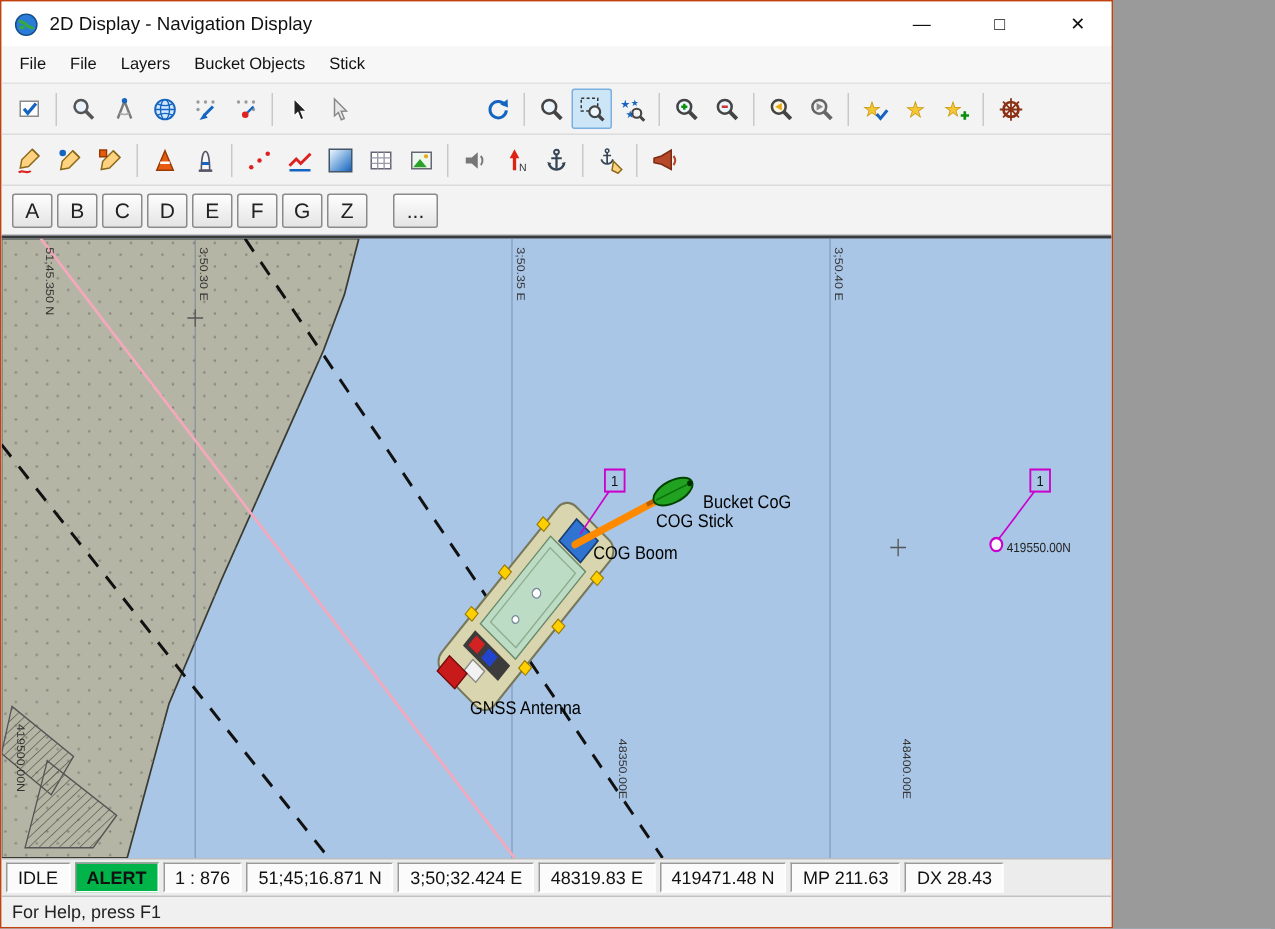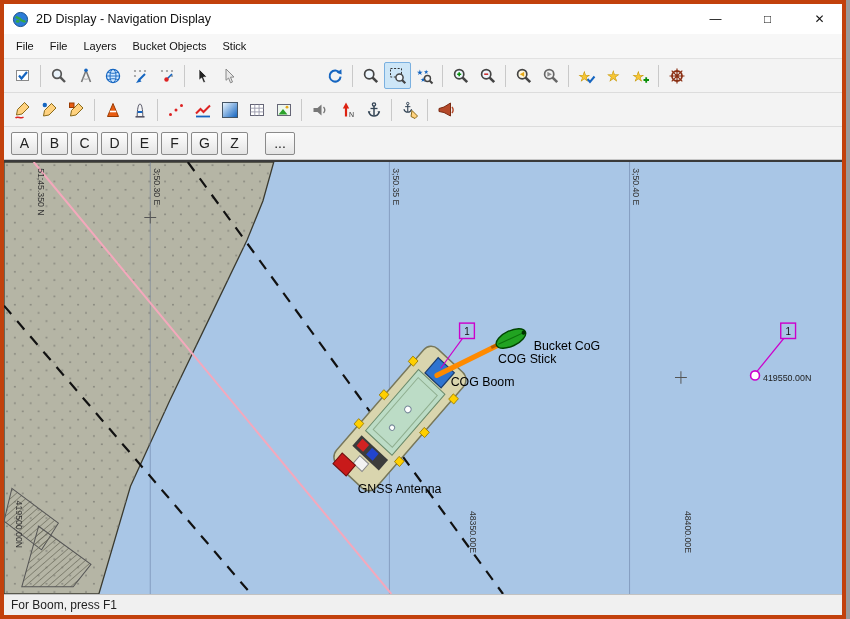--- a/index.html
+++ b/index.html
@@ -1,16 +1,16 @@
 <!DOCTYPE html>
 <html><head>
 <meta charset="utf-8">
 <style>
   html,body{margin:0;padding:0;background:#9a9a9a;font-family:"Liberation Sans",sans-serif;}
-  .window{width:846px;height:619px;box-sizing:border-box;border:4px solid #c2410c;background:#f0f0f0;display:flex;flex-direction:column;overflow:hidden;}
+  .window{width:742px;height:619px;box-sizing:border-box;border:1px solid #c2410c;background:#f0f0f0;display:flex;flex-direction:column;overflow:hidden;}
   
   .titlebar{flex:0 0 30px;background:#fff;display:flex;align-items:center;padding-left:8px;gap:7px;}
   .titlebar .title{font-size:12.5px;color:#111;}
   .titlebar .spacer{flex:1;}
   .winbtn{width:45px;height:30px;border:none;background:transparent;font-size:12px;color:#111;display:flex;align-items:center;justify-content:center;padding:0;}
   
   .menubar{flex:0 0 24px;background:#f7f7f7;display:flex;align-items:center;padding-left:4px;font-size:11px;border-bottom:1px solid #e2e2e2;}
   .menu-item{padding:3px 8px;color:#111;}
   
   .toolbar{flex:0 0 33px;background:#f3f3f3;display:flex;align-items:center;padding:0 5px;border-bottom:1px solid #dcdcdc;}
@@ -417,18 +417,29 @@
 
       <g font-size="12.5" fill="#000">
         <text x="536" y="183">Bucket CoG</text>
         <text x="500" y="196">COG Stick</text>
         <text x="452" y="218">COG Boom</text>
         <text x="358" y="323">GNSS Antenna</text>
       </g>
     </svg>
   </div>
 
+  <div class="statusbar">
+    <div class="scell">IDLE</div>
+    <div class="scell alert">ALERT</div>
+    <div class="scell">1 : 876</div>
+    <div class="scell">51;45;16.871 N</div>
+    <div class="scell">3;50;32.424 E</div>
+    <div class="scell">48319.83 E</div>
+    <div class="scell">419471.48 N</div>
+    <div class="scell">MP 211.63</div>
+    <div class="scell">DX 28.43</div>
+  </div>
 
   <div class="helpbar">
-    <span>For Boom, press F1</span>
+    <span>For Help, press F1</span>
   </div>
 
 </div>
 
 </body></html>

